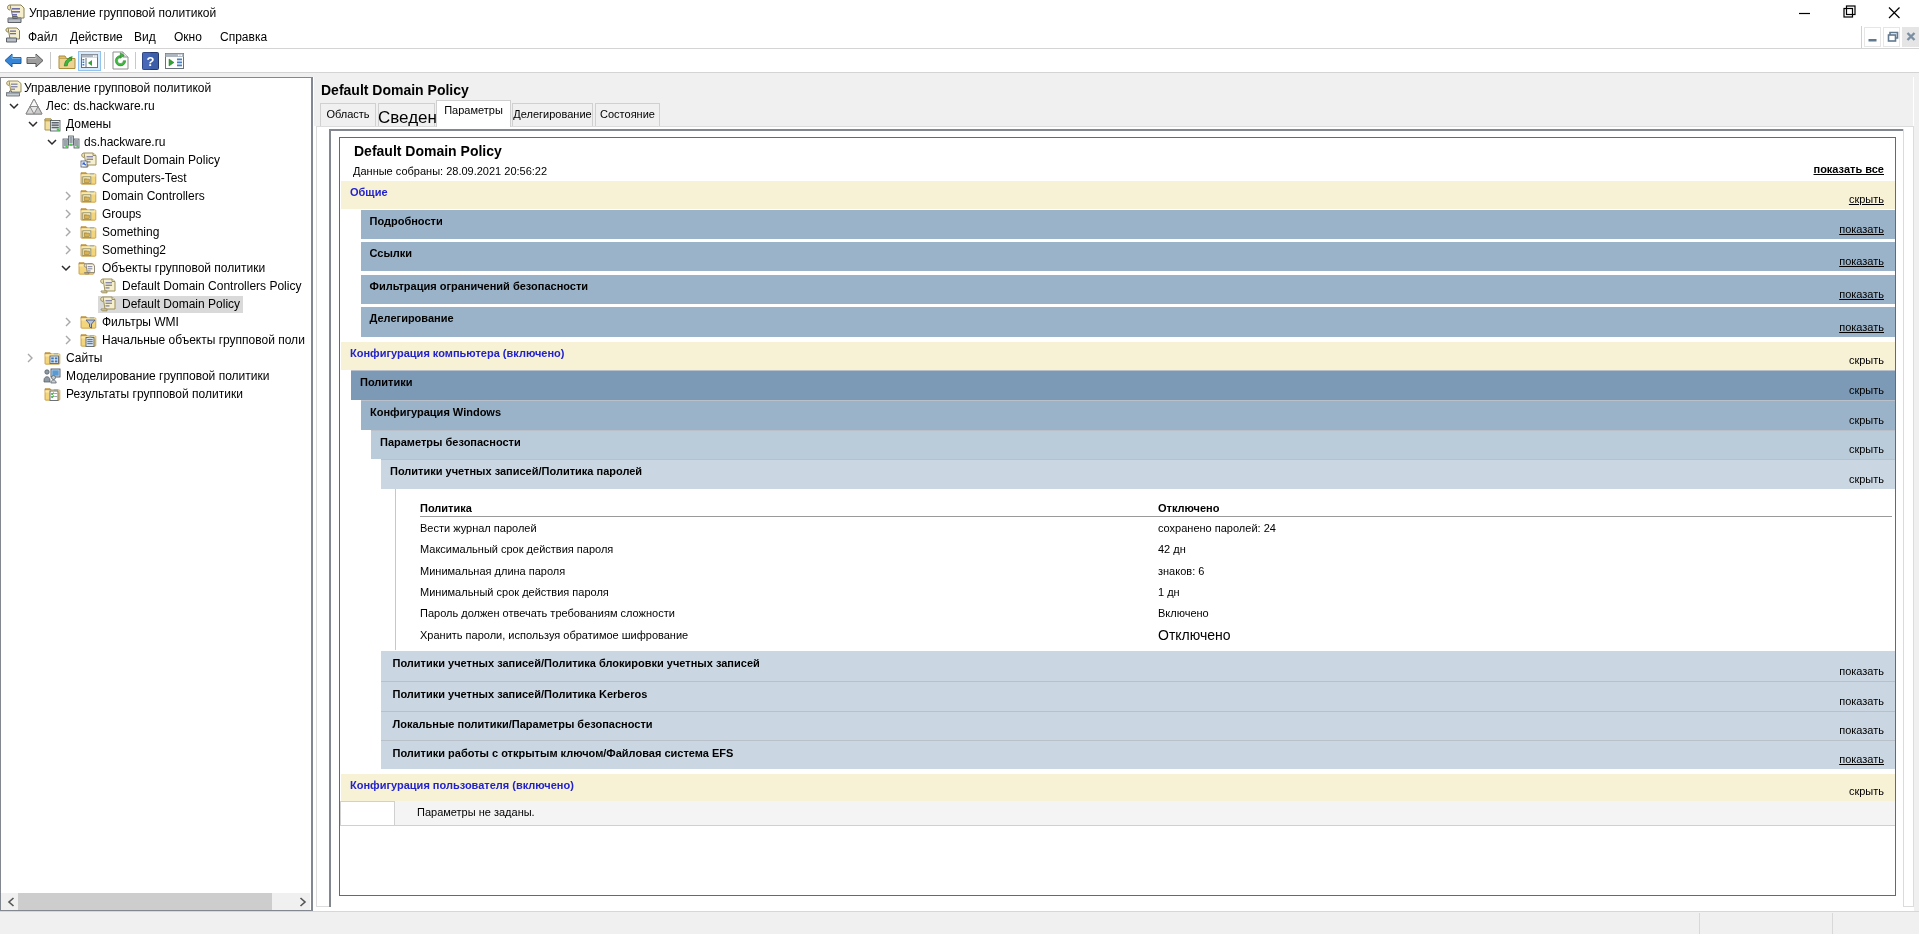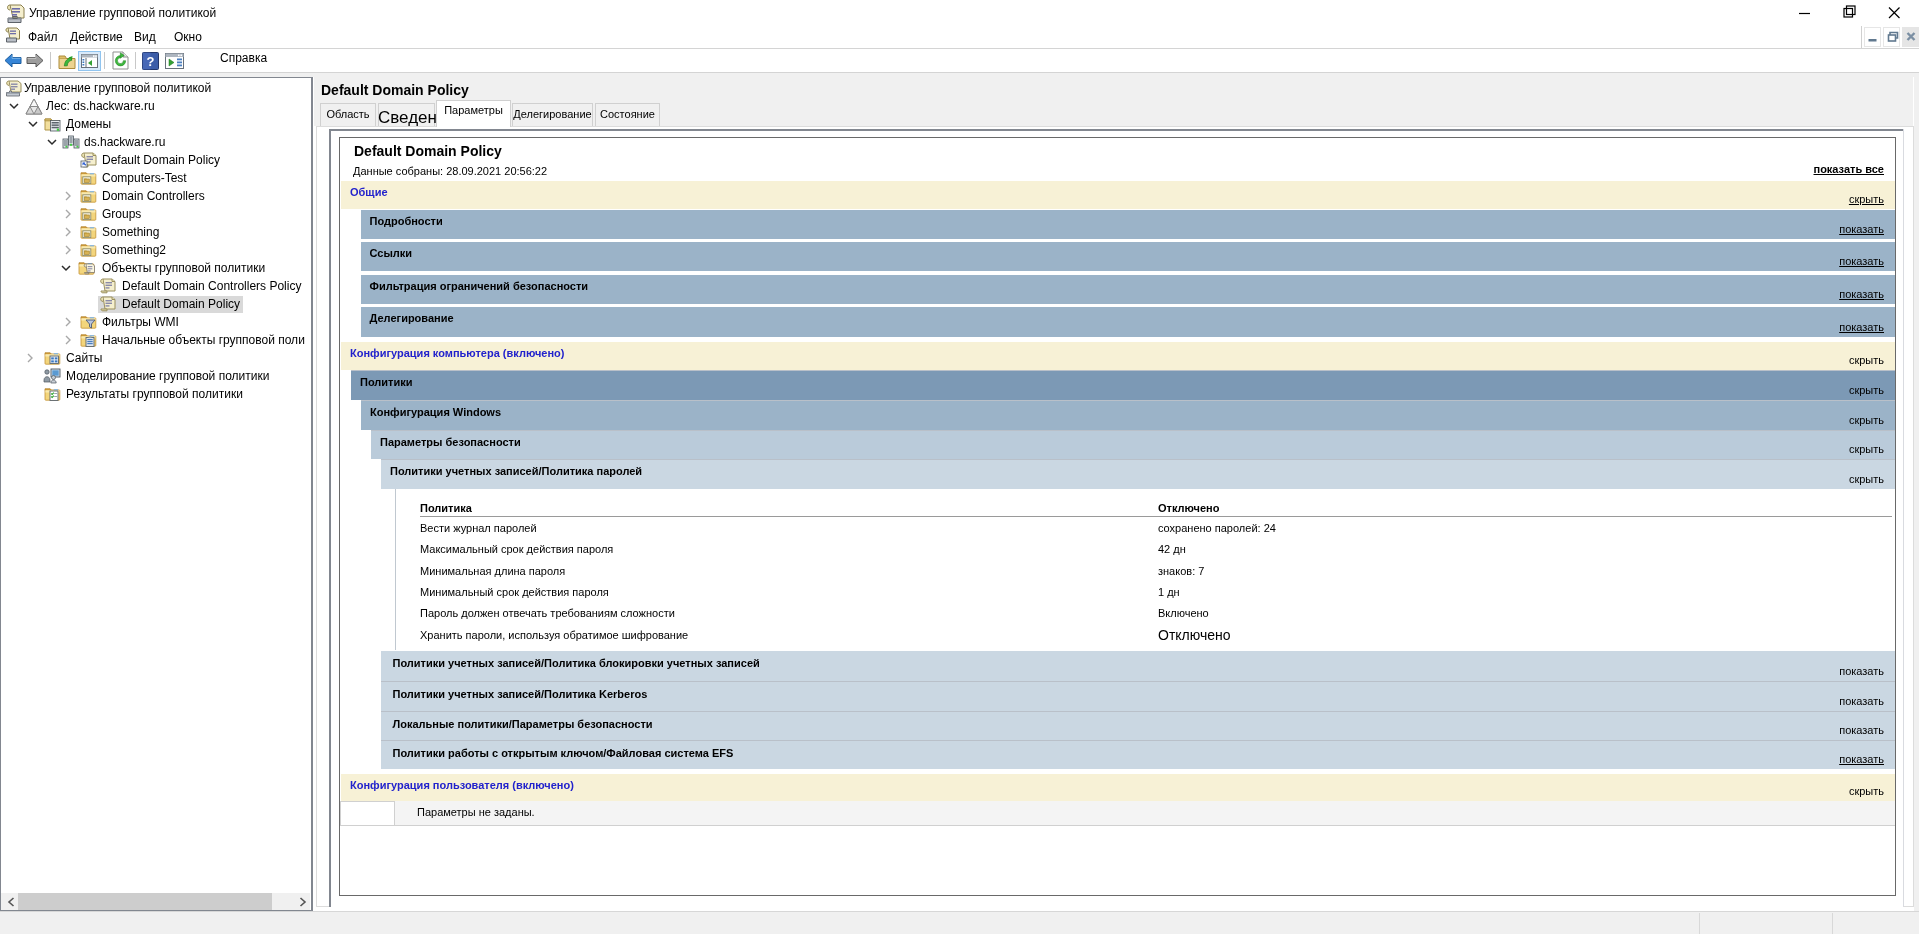--- a/index.html
+++ b/index.html
@@ -34,21 +34,21 @@
 <path d="M3 1C1.8 1 1 1.8 1 3s.8 2 2 2" fill="#e8e0b0" stroke="#8a7f4e"></path>
 <rect x="5" y="3.5" width="6" height="1.3" fill="#6d6da8"></rect>
 <rect x="5" y="6" width="6" height="1.3" fill="#6d6da8"></rect>
 <path d="M1.5 11h10v4h-10z" fill="#b9bec6" stroke="#5d6269"></path>
 </svg>
     </div>
 <div class="abs" style="left:28px;top:29px;font-size:12px;font-weight:normal;color:#000;white-space:nowrap;line-height:16px;">Файл</div>
 <div class="abs" style="left:70px;top:29px;font-size:12px;font-weight:normal;color:#000;white-space:nowrap;line-height:16px;">Действие</div>
 <div class="abs" style="left:134px;top:29px;font-size:12px;font-weight:normal;color:#000;white-space:nowrap;line-height:16px;">Вид</div>
 <div class="abs" style="left:174px;top:29px;font-size:12px;font-weight:normal;color:#000;white-space:nowrap;line-height:16px;">Окно</div>
-<div class="abs" style="left:220px;top:29px;font-size:12px;font-weight:normal;color:#000;white-space:nowrap;line-height:16px;margin-top:21px;">Справка</div>
+<div class="abs" style="left:220px;top:29px;font-size:12px;font-weight:normal;color:#000;white-space:nowrap;line-height:16px;">Справка</div>
 <div class="abs" style="left:1861px;top:26px;width:1px;height:22px;background:#d0d0d0"></div>
 <div class="abs" style="left:1864px;top:27px;width:17px;height:20px;border:1px solid #e6e6e6;background:#fff"></div>
 <div class="abs" style="left:1883px;top:27px;width:17px;height:20px;border:1px solid #e6e6e6;background:#fff"></div>
 <div class="abs" style="left:1902px;top:27px;width:17px;height:20px;background:#e5e5e5"></div>
 <svg class="abs" style="left:1864px;top:27px" width="55" height="20" viewBox="0 0 55 20">
 <rect x="4.5" y="12" width="8" height="2.5" fill="#61798f"></rect>
 <rect x="24.5" y="8" width="7" height="6" fill="none" stroke="#61798f" stroke-width="1.6"></rect>
 <path d="M26 8V5.5h7.5V11H32" fill="none" stroke="#61798f" stroke-width="1.6"></path>
 <path d="M43.5 6l7 7m0-7l-7 7" stroke="#7b8fa3" stroke-width="2.4"></path>
 </svg>
@@ -453,21 +453,21 @@
 <div class="abs" style="left:380.5px;top:739.8px;width:1514.5px;height:1px;background:#b9c0c9"></div>
 <div class="abs" style="left:394.5px;top:489px;width:1px;height:161px;background:#c0c8d0"></div>
 <div class="abs" style="left:420px;top:501px;font-size:11px;font-weight:bold;color:#000;white-space:nowrap;line-height:15px;">Политика</div>
 <div class="abs" style="left:1158px;top:501px;font-size:11px;font-weight:bold;color:#000;white-space:nowrap;line-height:15px;">Отключено</div>
 <div class="abs" style="left:419.5px;top:515.5px;width:1472px;height:1px;background:#9a9a9a"></div>
 <div class="abs" style="left:420px;top:521.0px;font-size:11px;font-weight:normal;color:#000;white-space:nowrap;line-height:15px;">Вести журнал паролей</div>
 <div class="abs" style="left:1158px;top:521.0px;font-size:11px;font-weight:normal;color:#000;white-space:nowrap;line-height:15px;">сохранено паролей: 24</div>
 <div class="abs" style="left:420px;top:542.35px;font-size:11px;font-weight:normal;color:#000;white-space:nowrap;line-height:15px;">Максимальный срок действия пароля</div>
 <div class="abs" style="left:1158px;top:542.35px;font-size:11px;font-weight:normal;color:#000;white-space:nowrap;line-height:15px;">42 дн</div>
 <div class="abs" style="left:420px;top:563.7px;font-size:11px;font-weight:normal;color:#000;white-space:nowrap;line-height:15px;">Минимальная длина пароля</div>
-<div class="abs" style="left:1158px;top:563.7px;font-size:11px;font-weight:normal;color:#000;white-space:nowrap;line-height:15px;">знаков: 7</div>
+<div class="abs" style="left:1158px;top:563.7px;font-size:11px;font-weight:normal;color:#000;white-space:nowrap;line-height:15px;">знаков: 6</div>
 <div class="abs" style="left:420px;top:585.05px;font-size:11px;font-weight:normal;color:#000;white-space:nowrap;line-height:15px;">Минимальный срок действия пароля</div>
 <div class="abs" style="left:1158px;top:585.05px;font-size:11px;font-weight:normal;color:#000;white-space:nowrap;line-height:15px;">1 дн</div>
 <div class="abs" style="left:420px;top:606.4px;font-size:11px;font-weight:normal;color:#000;white-space:nowrap;line-height:15px;">Пароль должен отвечать требованиям сложности</div>
 <div class="abs" style="left:1158px;top:606.4px;font-size:11px;font-weight:normal;color:#000;white-space:nowrap;line-height:15px;">Включено</div>
 <div class="abs" style="left:420px;top:627.75px;font-size:11px;font-weight:normal;color:#000;white-space:nowrap;line-height:15px;">Хранить пароли, используя обратимое шифрование</div>
 <div class="abs" style="left:1158px;top:627.75px;font-size:14px;font-weight:normal;color:#000;white-space:nowrap;line-height:15px;">Отключено</div>
 <div class="abs" style="left:380.5px;top:651px;width:1514.5px;height:30px;background:#cad7e2"></div>
 <div class="abs" style="left:392.5px;top:656px;font-size:11px;font-weight:bold;color:#000;white-space:nowrap;line-height:15px;">Политики учетных записей/Политика блокировки учетных записей</div>
 <div class="abs" style="left:380.5px;top:665px;width:1503.5px;height:14px;text-align:right;font-size:11px;color:#000"><span style="text-decoration:none">показать</span></div>
 <div class="abs" style="left:380.5px;top:682px;width:1514.5px;height:28.5px;background:#cad7e2"></div>

